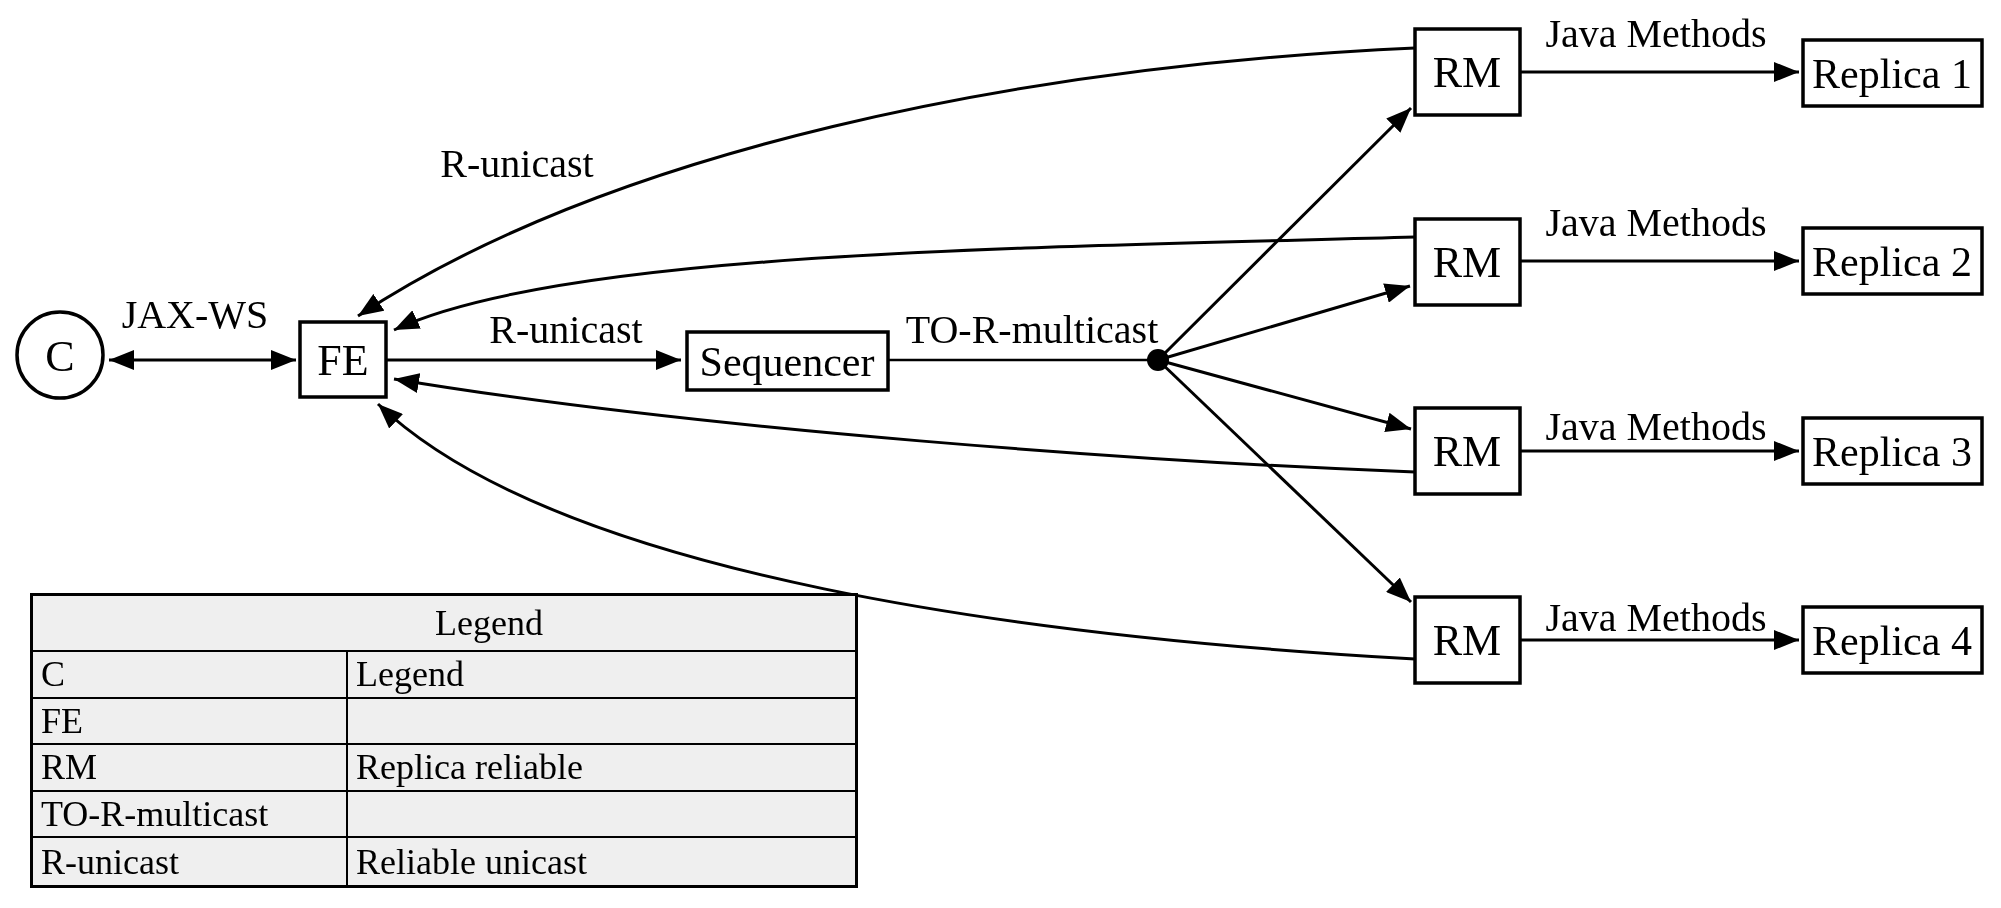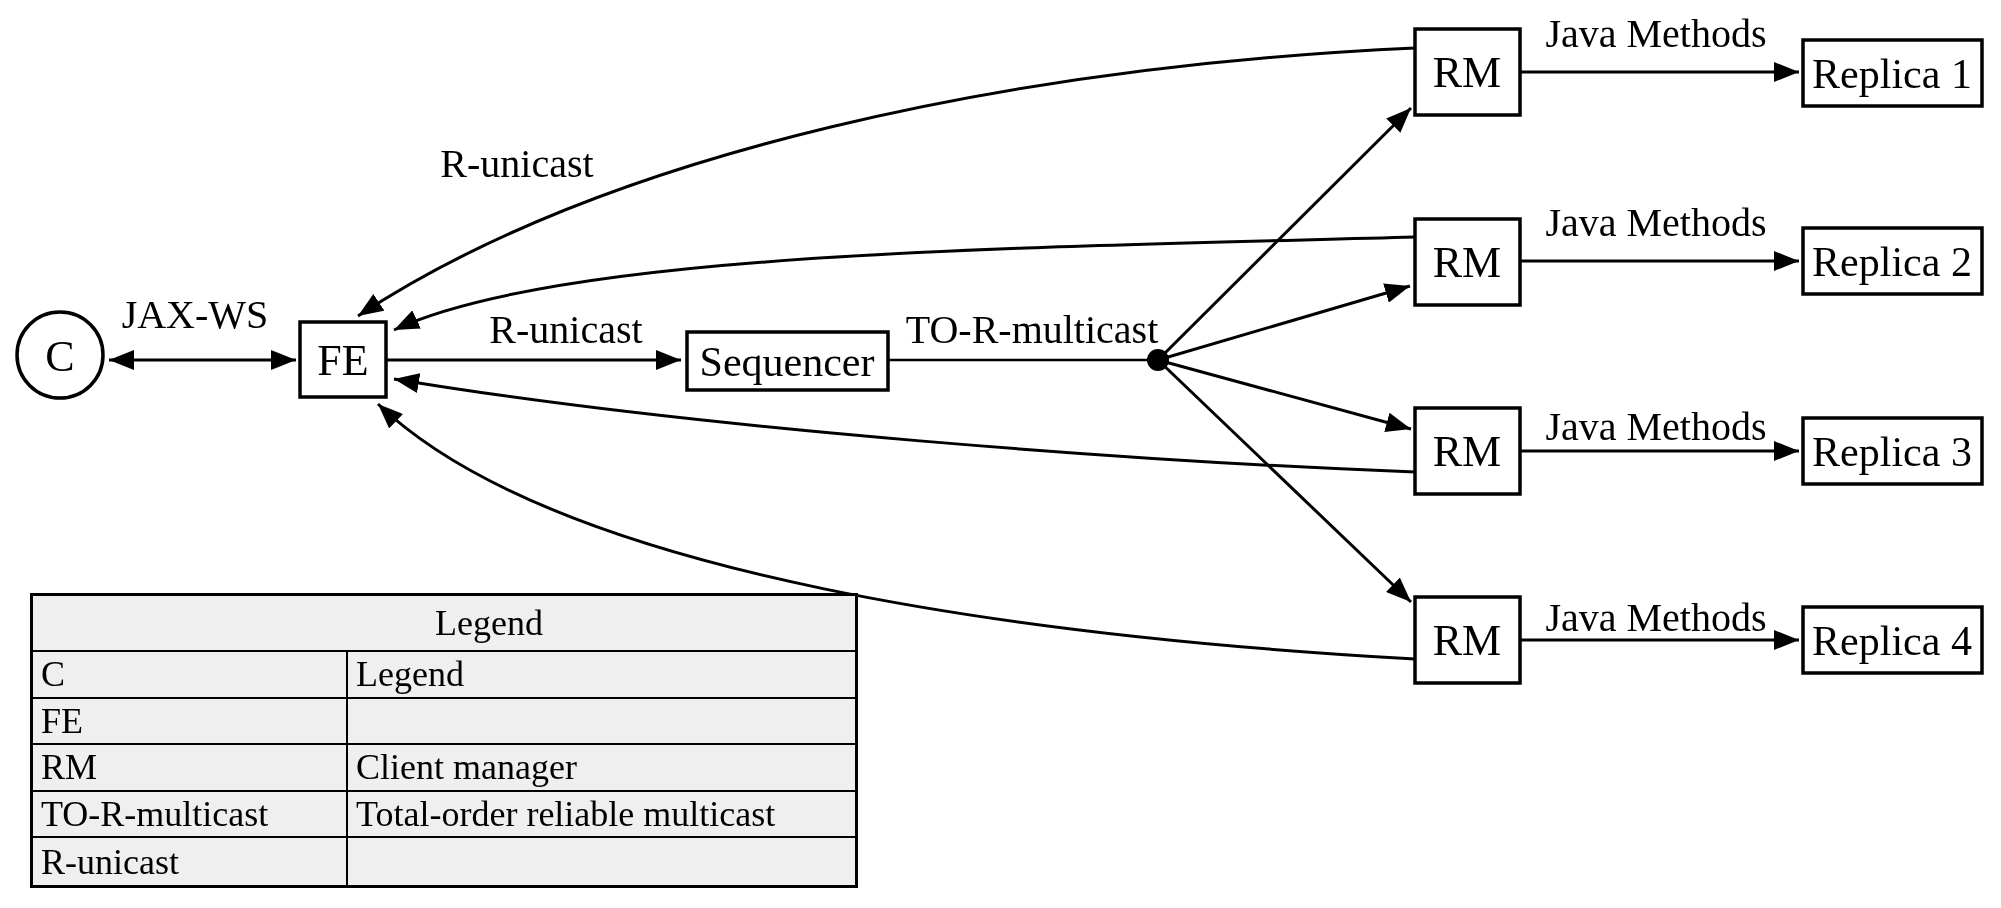--- a/index.html
+++ b/index.html
@@ -124,26 +124,26 @@
       <div class="legend-cell term">C</div>
       <div class="legend-cell">Legend</div>
     </div>
 
     <div class="legend-row">
       <div class="legend-cell term">FE</div>
     </div>
 
     <div class="legend-row">
       <div class="legend-cell term">RM</div>
-      <div class="legend-cell">Client manager</div>
+      <div class="legend-cell">Replica reliable</div>
     </div>
 
     <div class="legend-row">
       <div class="legend-cell term">TO-R-multicast</div>
-      <div class="legend-cell">Total-order reliable multicast</div>
     </div>
 
     <div class="legend-row">
       <div class="legend-cell term">R-unicast</div>
+      <div class="legend-cell">Reliable unicast</div>
     </div>
   </div>
 
 </div>
 
 </body></html>

